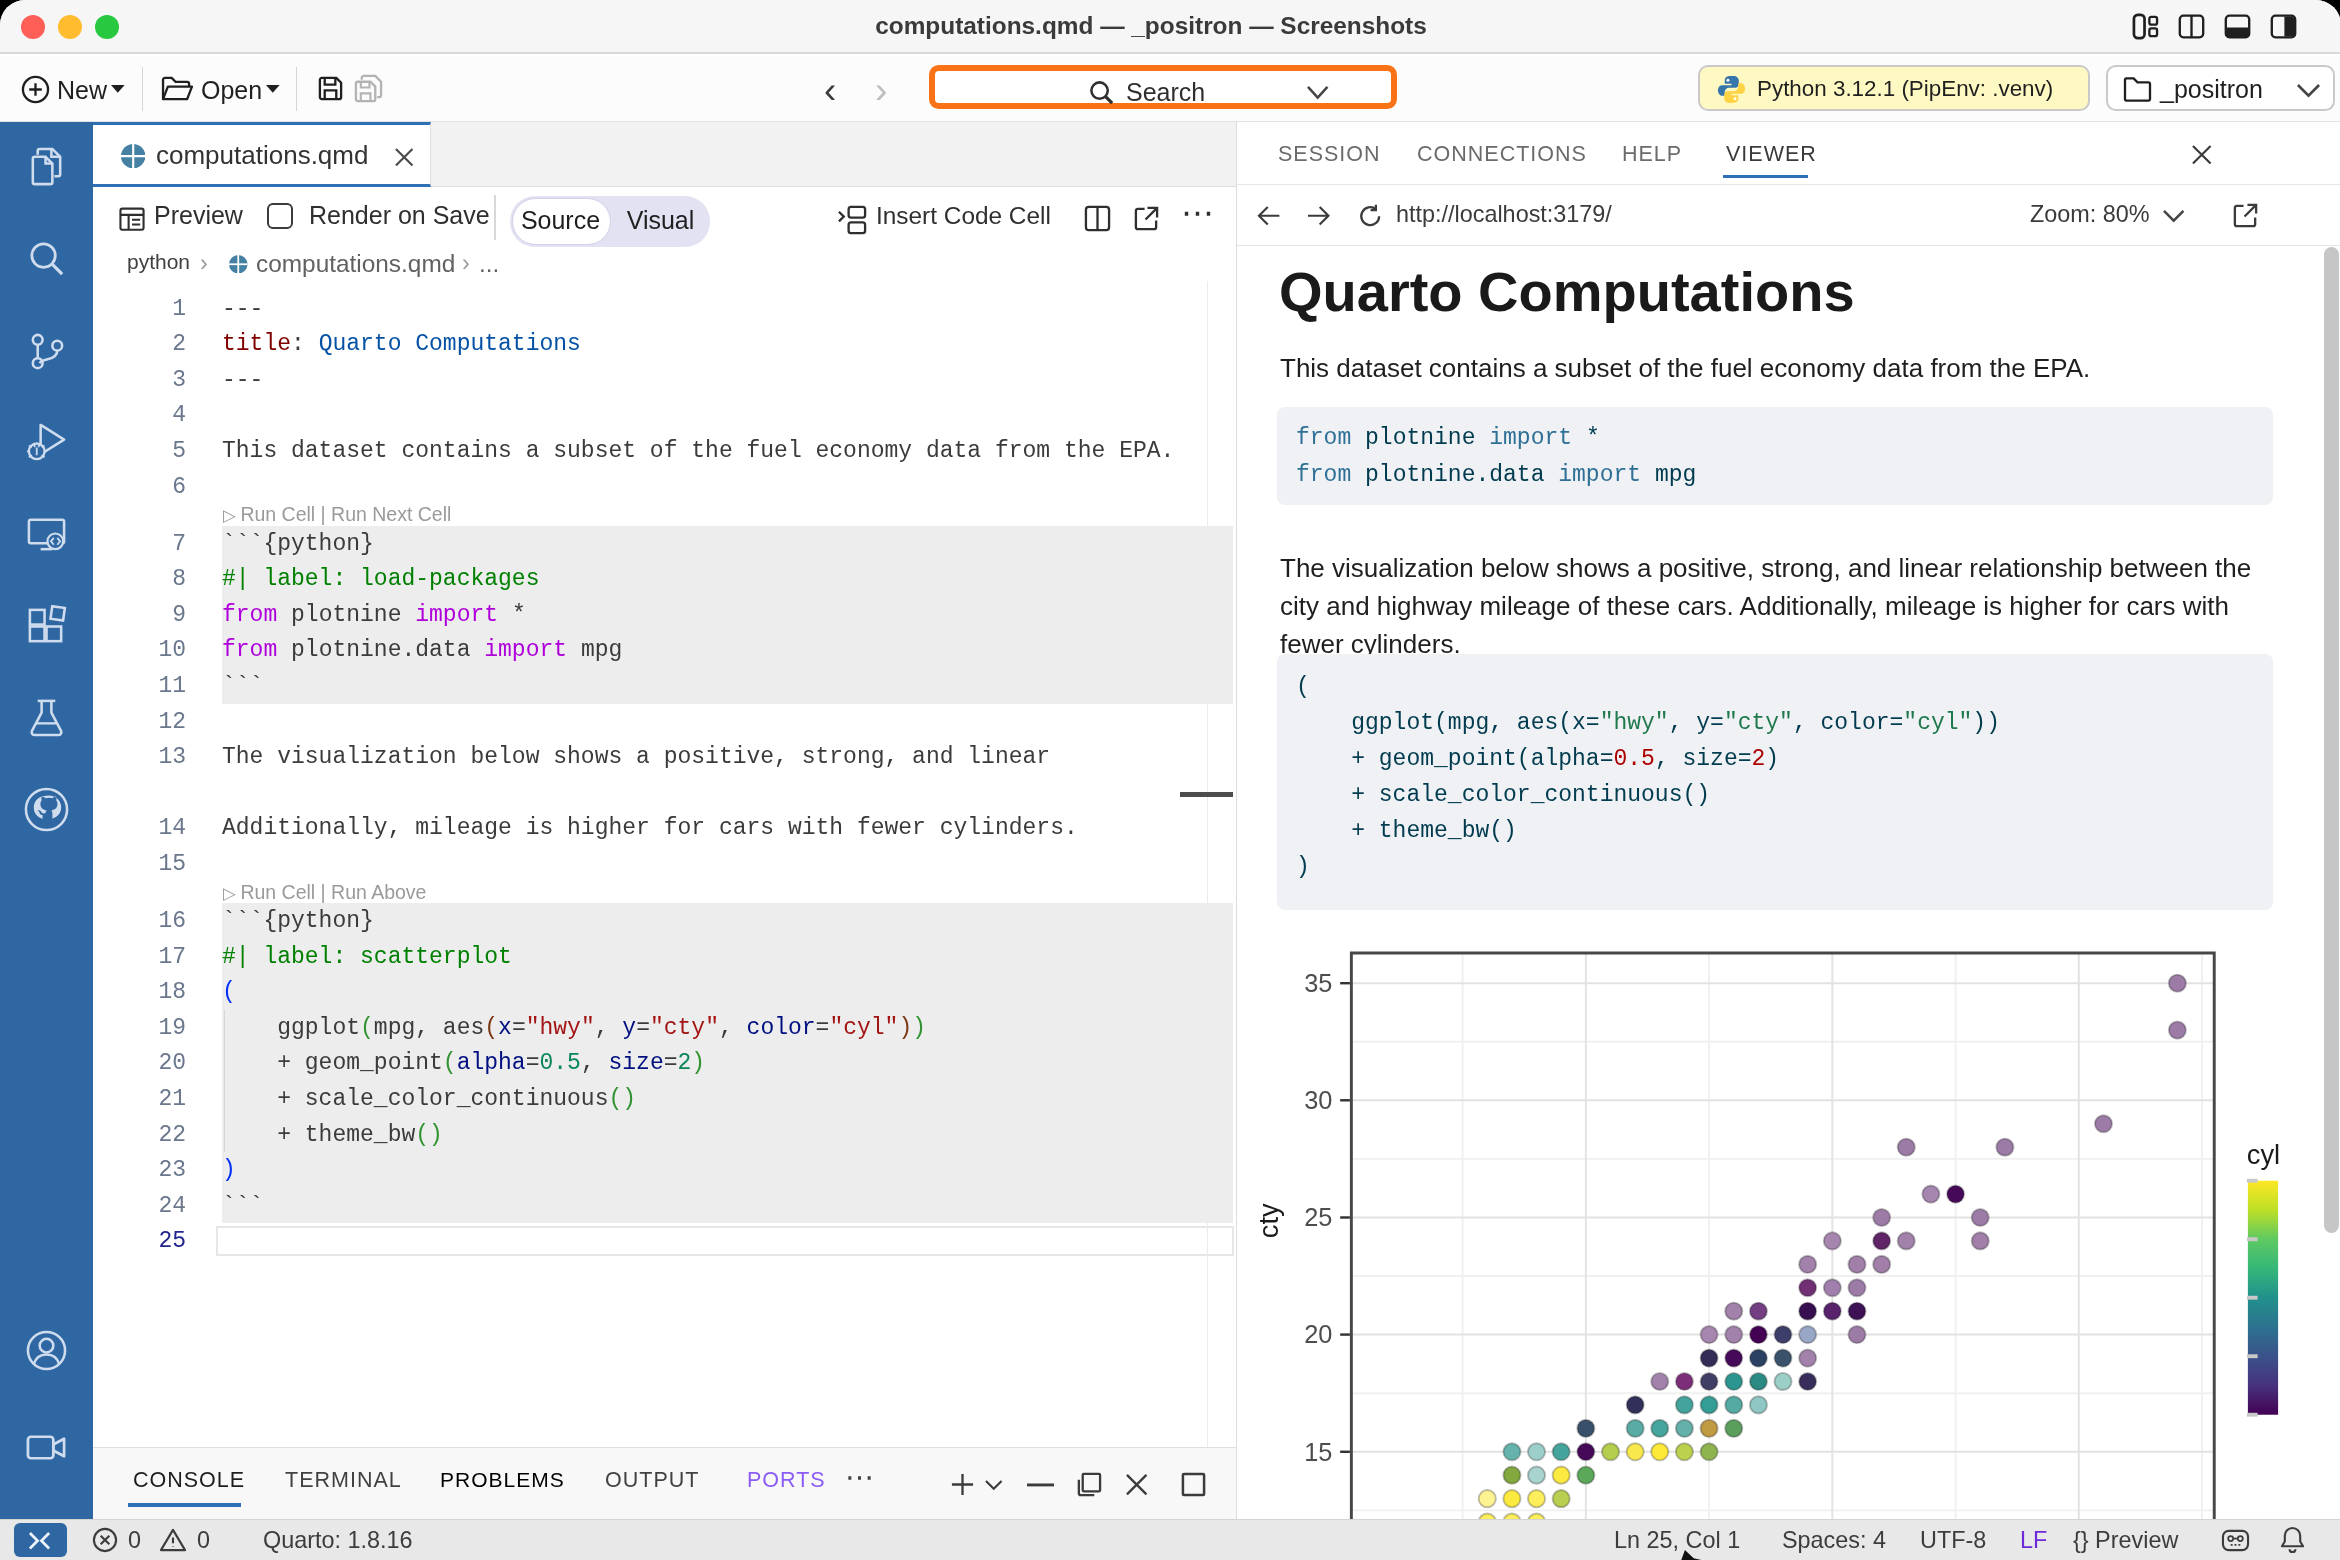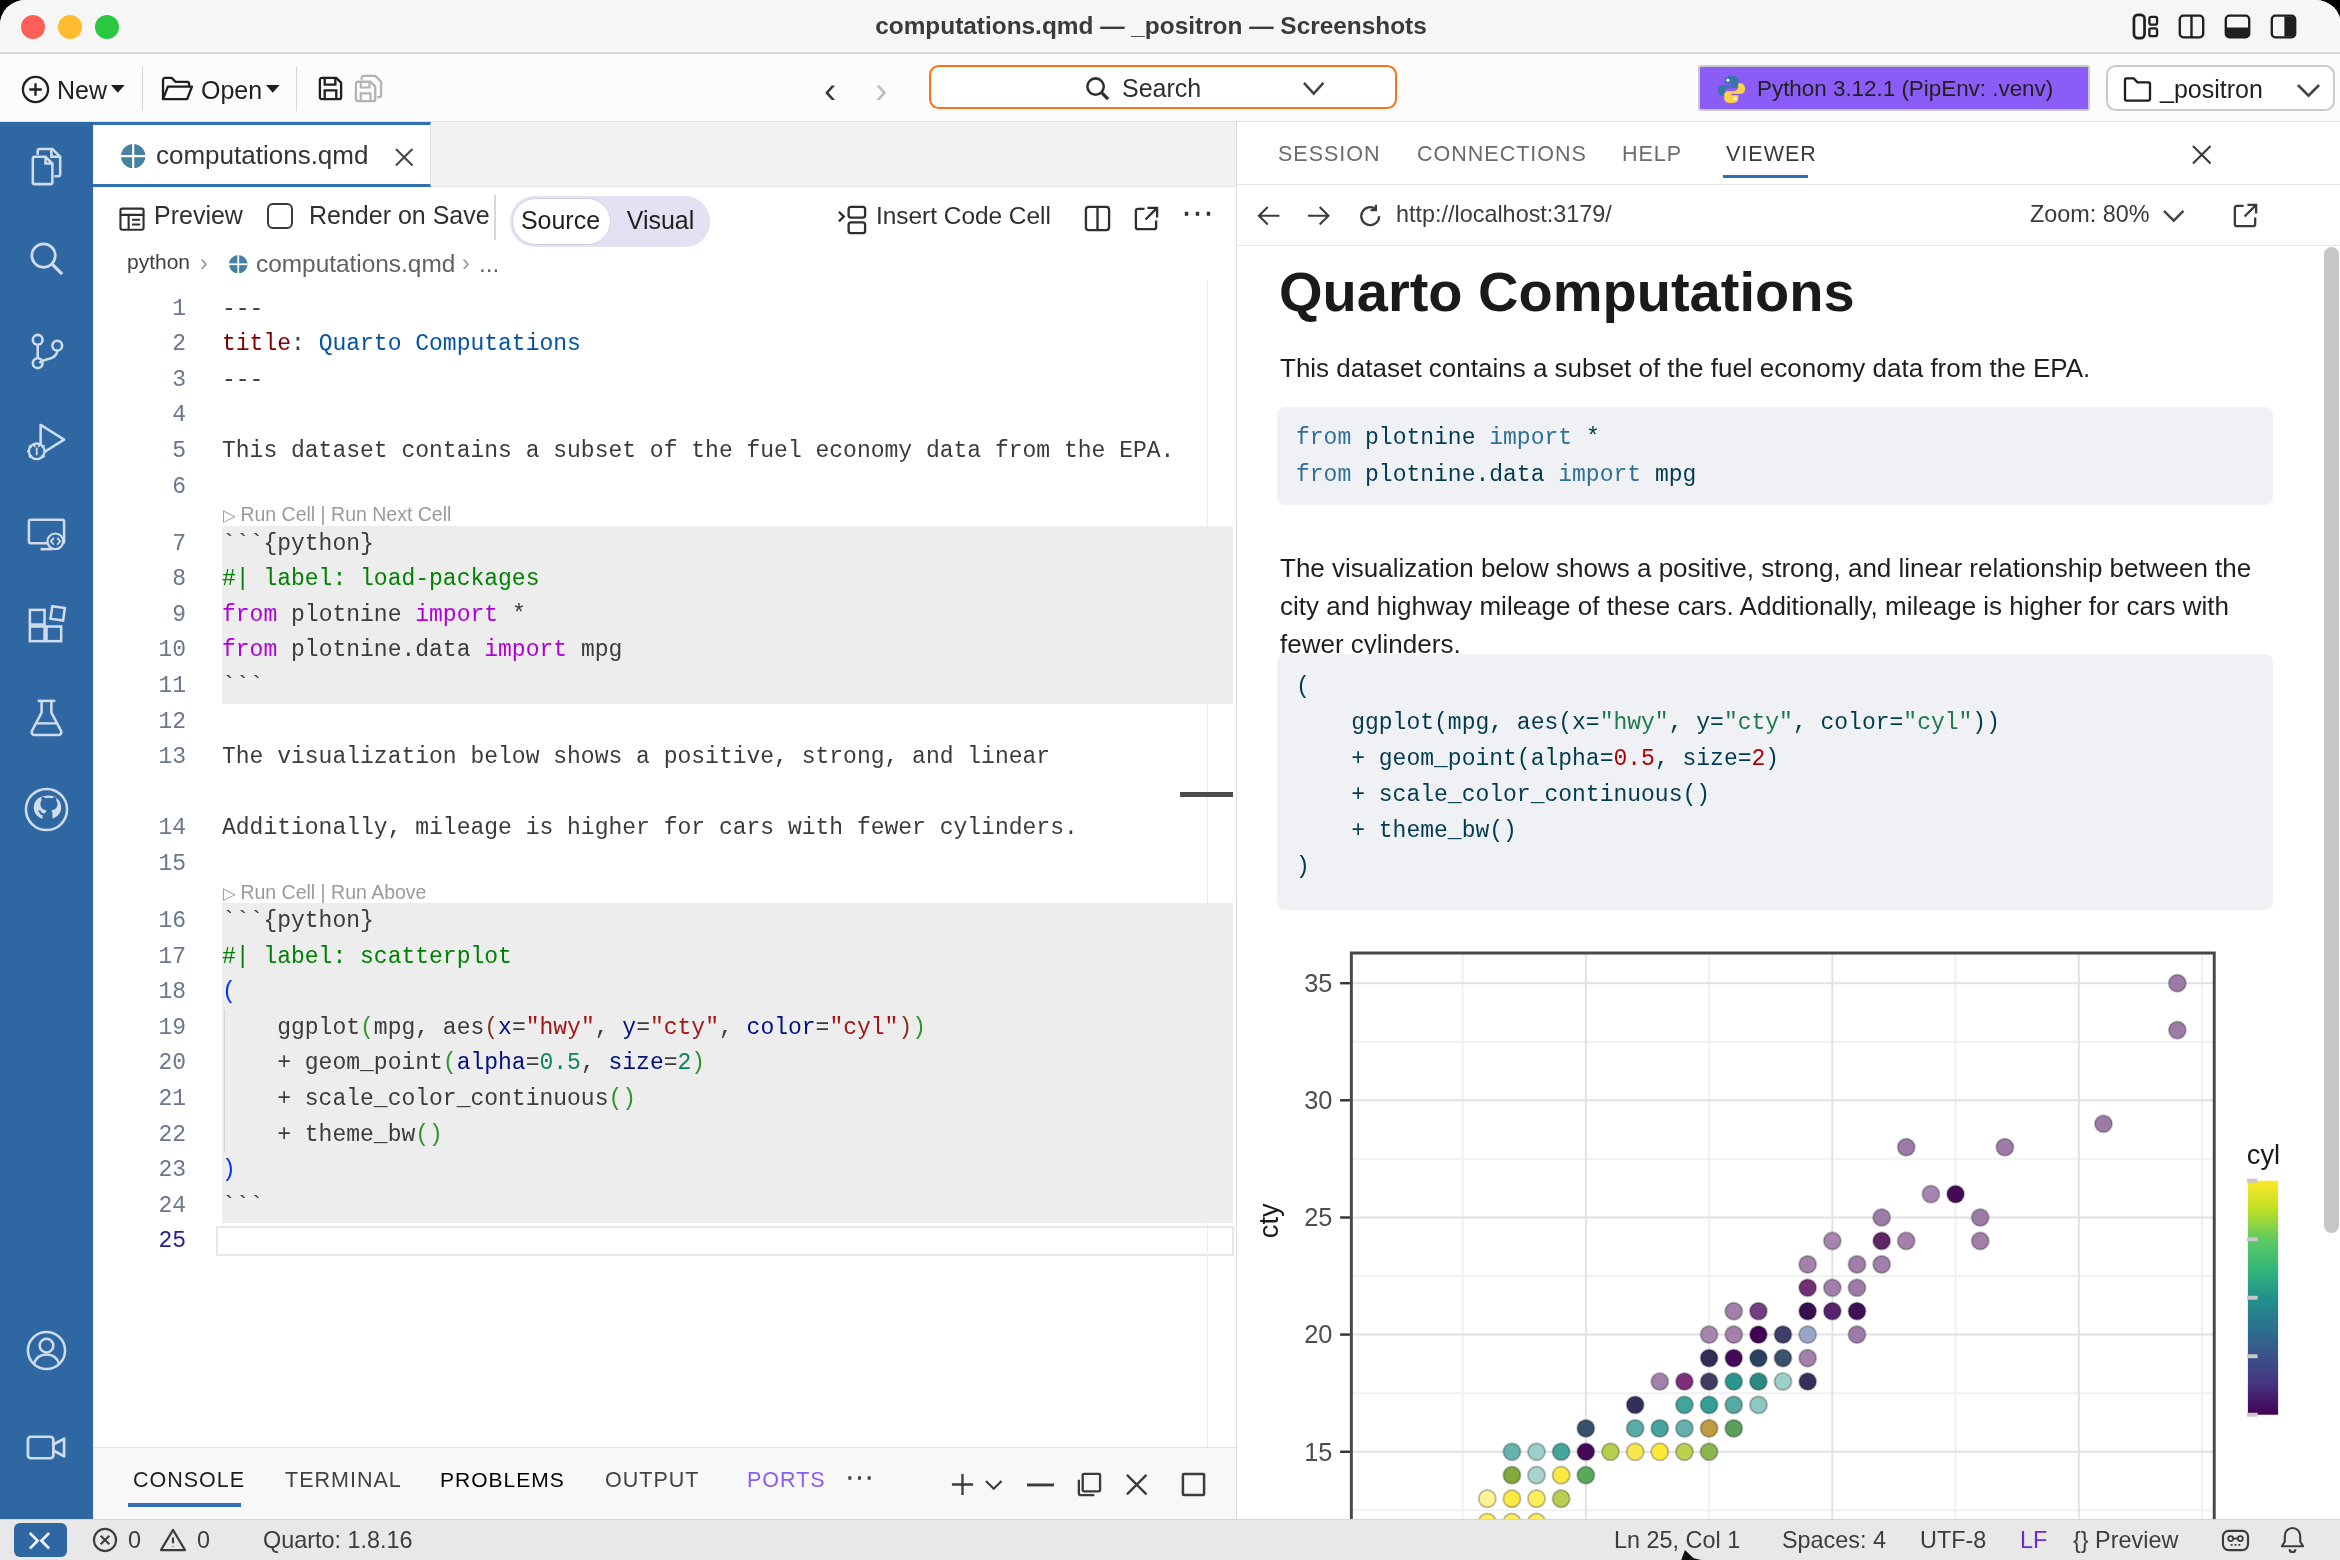--- a/index.html
+++ b/index.html
@@ -70,32 +70,32 @@
     </svg>
     <svg class="abs" style="left:354px;top:17.6px;" width="29" height="29" viewBox="0 0 30 30">
       <path d="M 8 6 v -2 a 2 2 0 0 1 2 -2 h 12 l 6 6 v 14 a 2 2 0 0 1 -2 2 h -2" fill="none" stroke="#b3b3b3" stroke-width="2.4"></path>
       <path d="M 2 10 a 2 2 0 0 1 2 -2 h 13 l 5 5 v 13 a 2 2 0 0 1 -2 2 h -16 a 2 2 0 0 1 -2 -2 z" fill="none" stroke="#b3b3b3" stroke-width="2.4"></path>
       <path d="M 7 8 v 6 h 9 v -6 M 7 28 v -8 h 10 v 8" fill="none" stroke="#b3b3b3" stroke-width="2.2"></path>
     </svg>
 
     <div class="abs" style="left:824px;top:13.7px;font-size:37px;color:#3b3b3b;">‹</div>
     <div class="abs" style="left:875px;top:13.7px;font-size:37px;color:#bdbdbd;">›</div>
 
-    <div class="abs" style="left:929px;top:8.8px;width:468px;height:44px;border:2px solid #f97316;border-radius:9.8px;background:#fff;">
+    <div class="abs" style="left:929px;top:8.8px;width:468px;height:44px;border:6px solid #f97316;border-radius:9.8px;background:#fff;">
       <svg class="abs" style="left:153px;top:7.8px;" width="27" height="27" viewBox="0 0 28 28">
         <circle cx="12" cy="12" r="8.5" fill="none" stroke="#2f2f2f" stroke-width="2.6"></circle>
         <line x1="18.5" y1="18.5" x2="25" y2="25" stroke="#2f2f2f" stroke-width="3.4"></line>
       </svg>
       <div class="abs" style="left:191px;top:6.8px;font-size:25px;color:#2f2f2f;">Search</div>
       <svg class="abs" style="left:371px;top:14.6px;" width="23.4" height="15.6" viewBox="0 0 24 16">
           <path d="M2 2 L12 13 L22 2" fill="none" stroke="#454545" stroke-width="2.6"></path>
         </svg>
     </div>
 
-    <div class="abs" style="left:1698px;top:8.8px;width:392px;height:46px;border:2px solid #c9c9c9;border-radius:3px;background:#8b5cf6;">
+    <div class="abs" style="left:1698px;top:8.8px;width:392px;height:46px;border:2px solid #c9c9c9;border-radius:10px;background:#fef9c3;">
       <svg class="abs" style="left:15.6px;top:6.8px;" width="31" height="31" viewBox="0 0 32 32">
         <path d="M 15.5 2 c -5 0 -6.5 2.2 -6.5 4.6 V 10 h 7 v 1.5 H 6.3 C 3.8 11.5 2 13.8 2 16.8 c 0 3 1.8 5.7 4.3 5.7 H 9 v -3.6 c 0 -2.6 2.2 -4.6 4.8 -4.6 h 6 c 2.2 0 3.7 -1.7 3.7 -3.9 V 6.6 C 23.5 4 21 2 18.4 2 Z" fill="#3776ab"></path>
         <circle cx="12.3" cy="6.4" r="1.5" fill="#fff"></circle>
         <path d="M 16.5 30 c 5 0 6.5 -2.2 6.5 -4.6 V 22 h -7 v -1.5 h 9.7 c 2.5 0 4.3 -2.3 4.3 -5.3 c 0 -3 -1.8 -5.7 -4.3 -5.7 H 23 v 3.6 c 0 2.6 -2.2 4.6 -4.8 4.6 h -6 c -2.2 0 -3.7 1.7 -3.7 3.9 v 3.8 c 0 2.6 2.5 4.6 5.1 4.6 Z" fill="#ffd343"></path>
         <circle cx="19.7" cy="25.6" r="1.5" fill="#fff"></circle>
       </svg>
       <div class="abs" style="left:57px;top:8.8px;font-size:22.4px;color:#1f1f1f;">Python 3.12.1 (PipEnv: .venv)</div>
     </div>
 
     <div class="abs" style="left:2106px;top:8.8px;width:229px;height:46px;border:2px solid #c9c9c9;border-radius:9.8px;background:#fff;">

